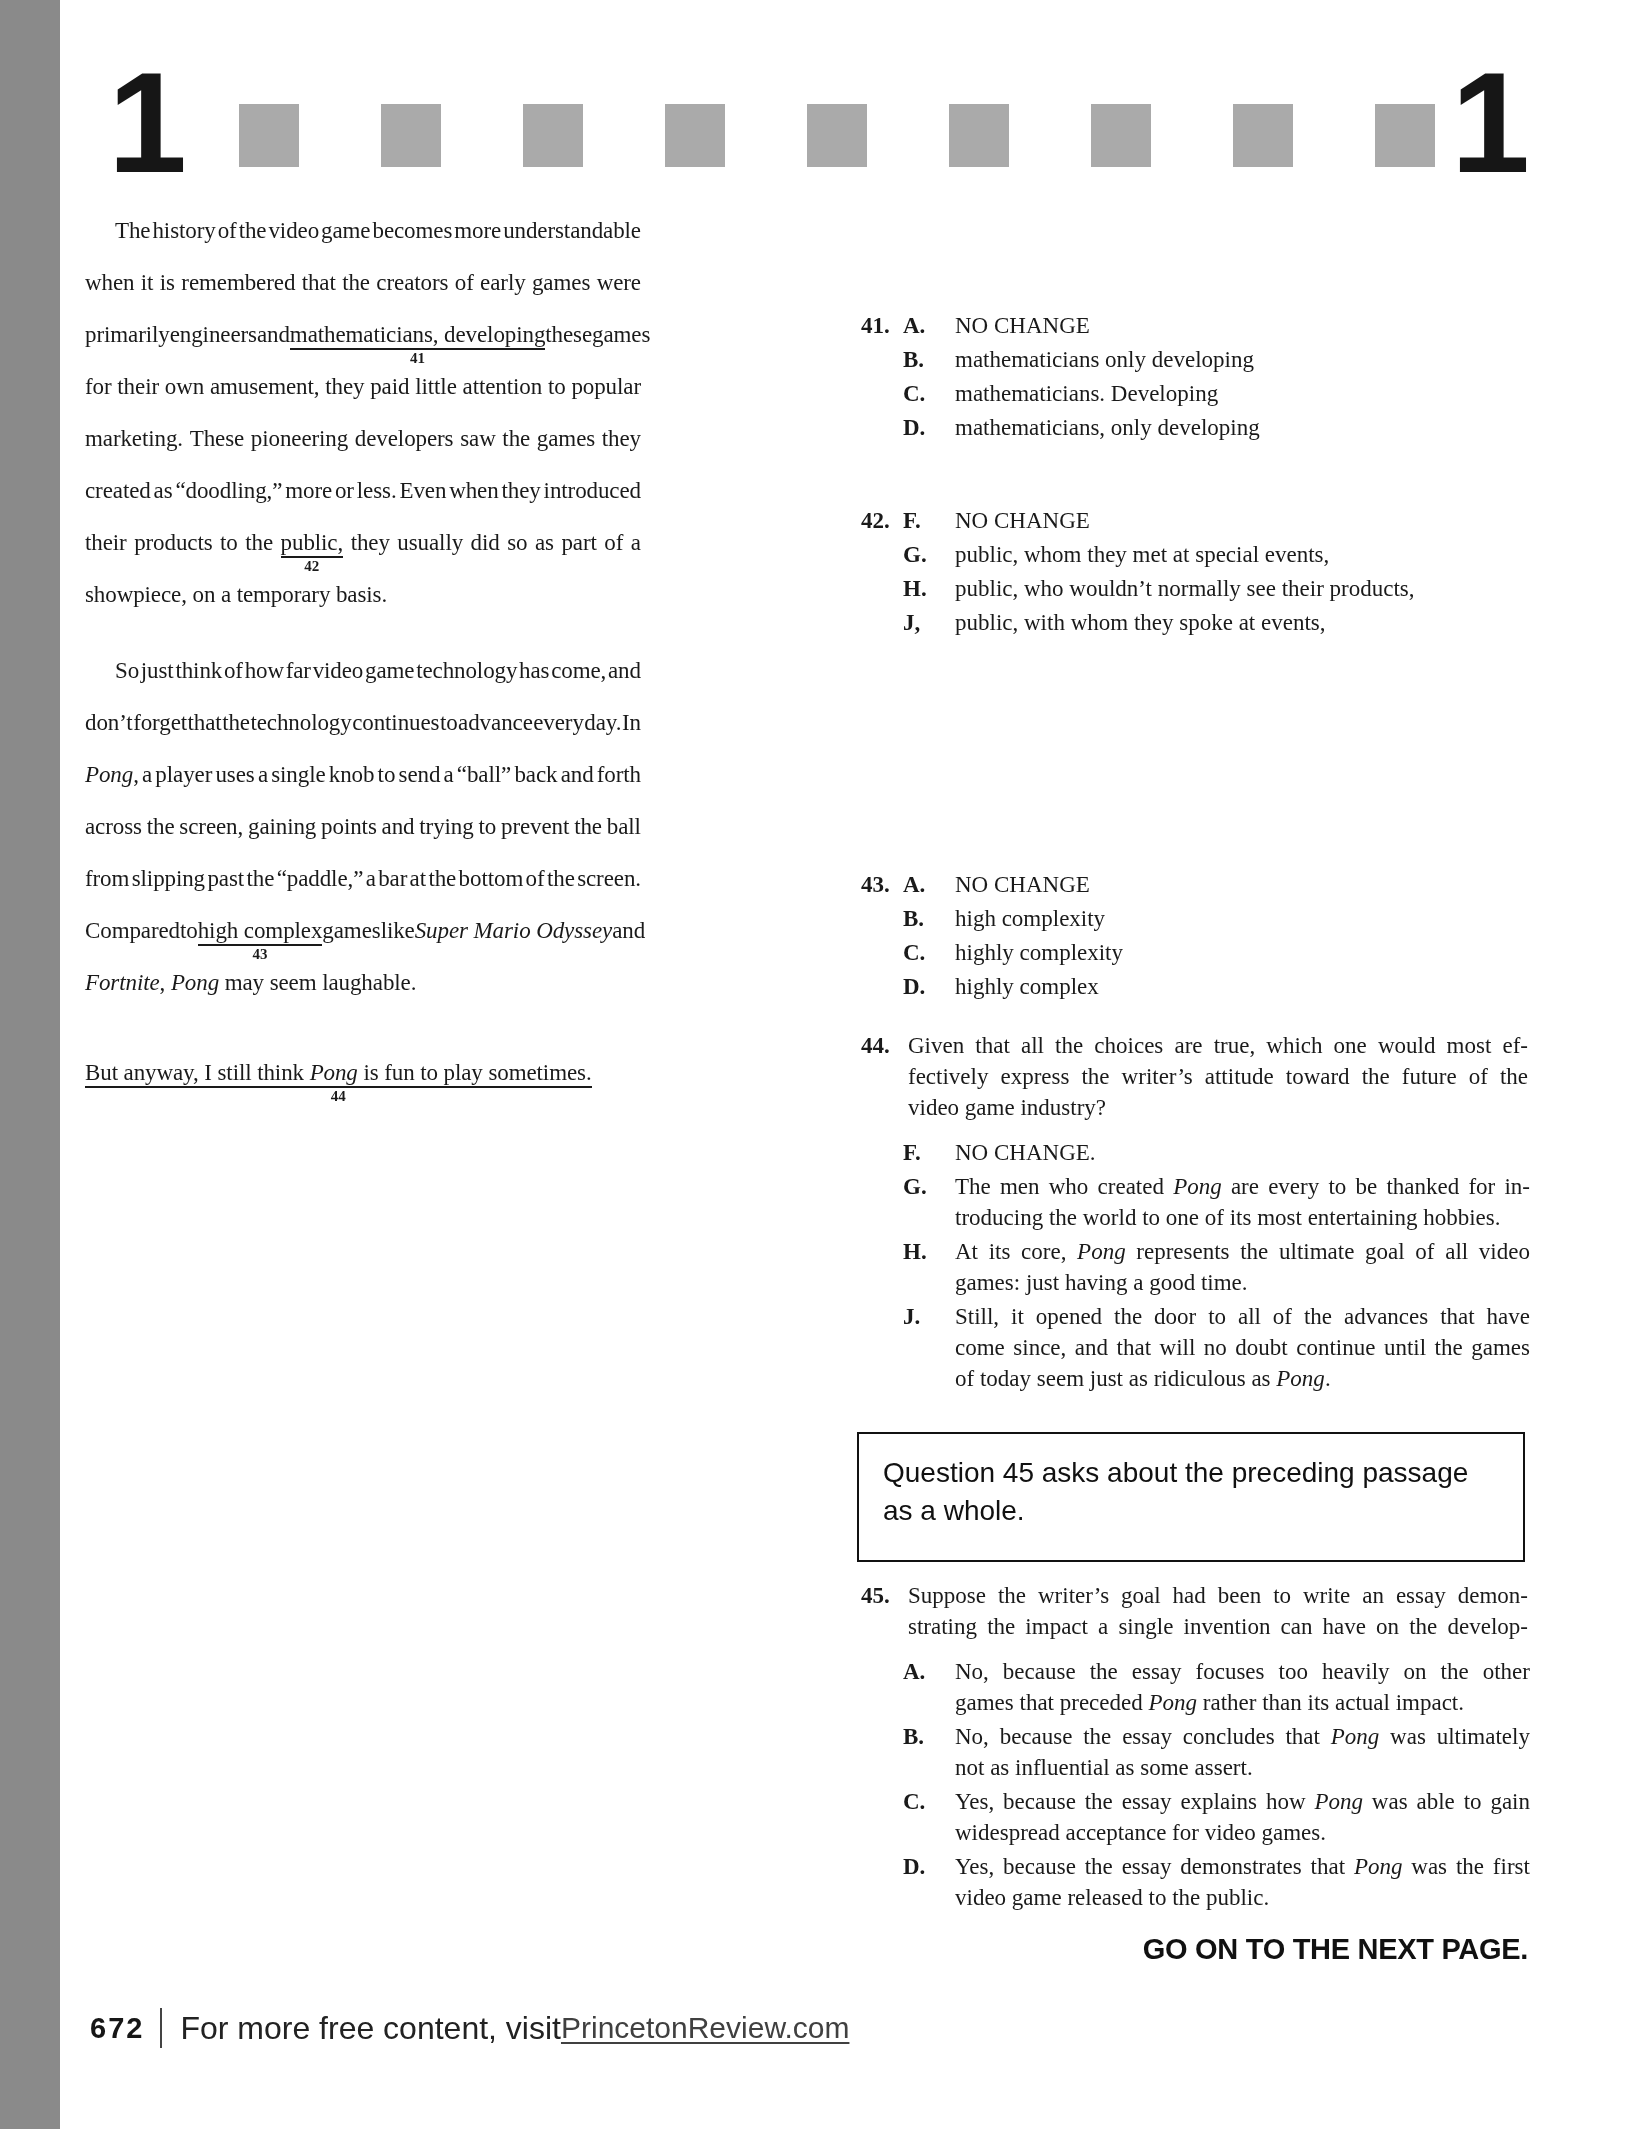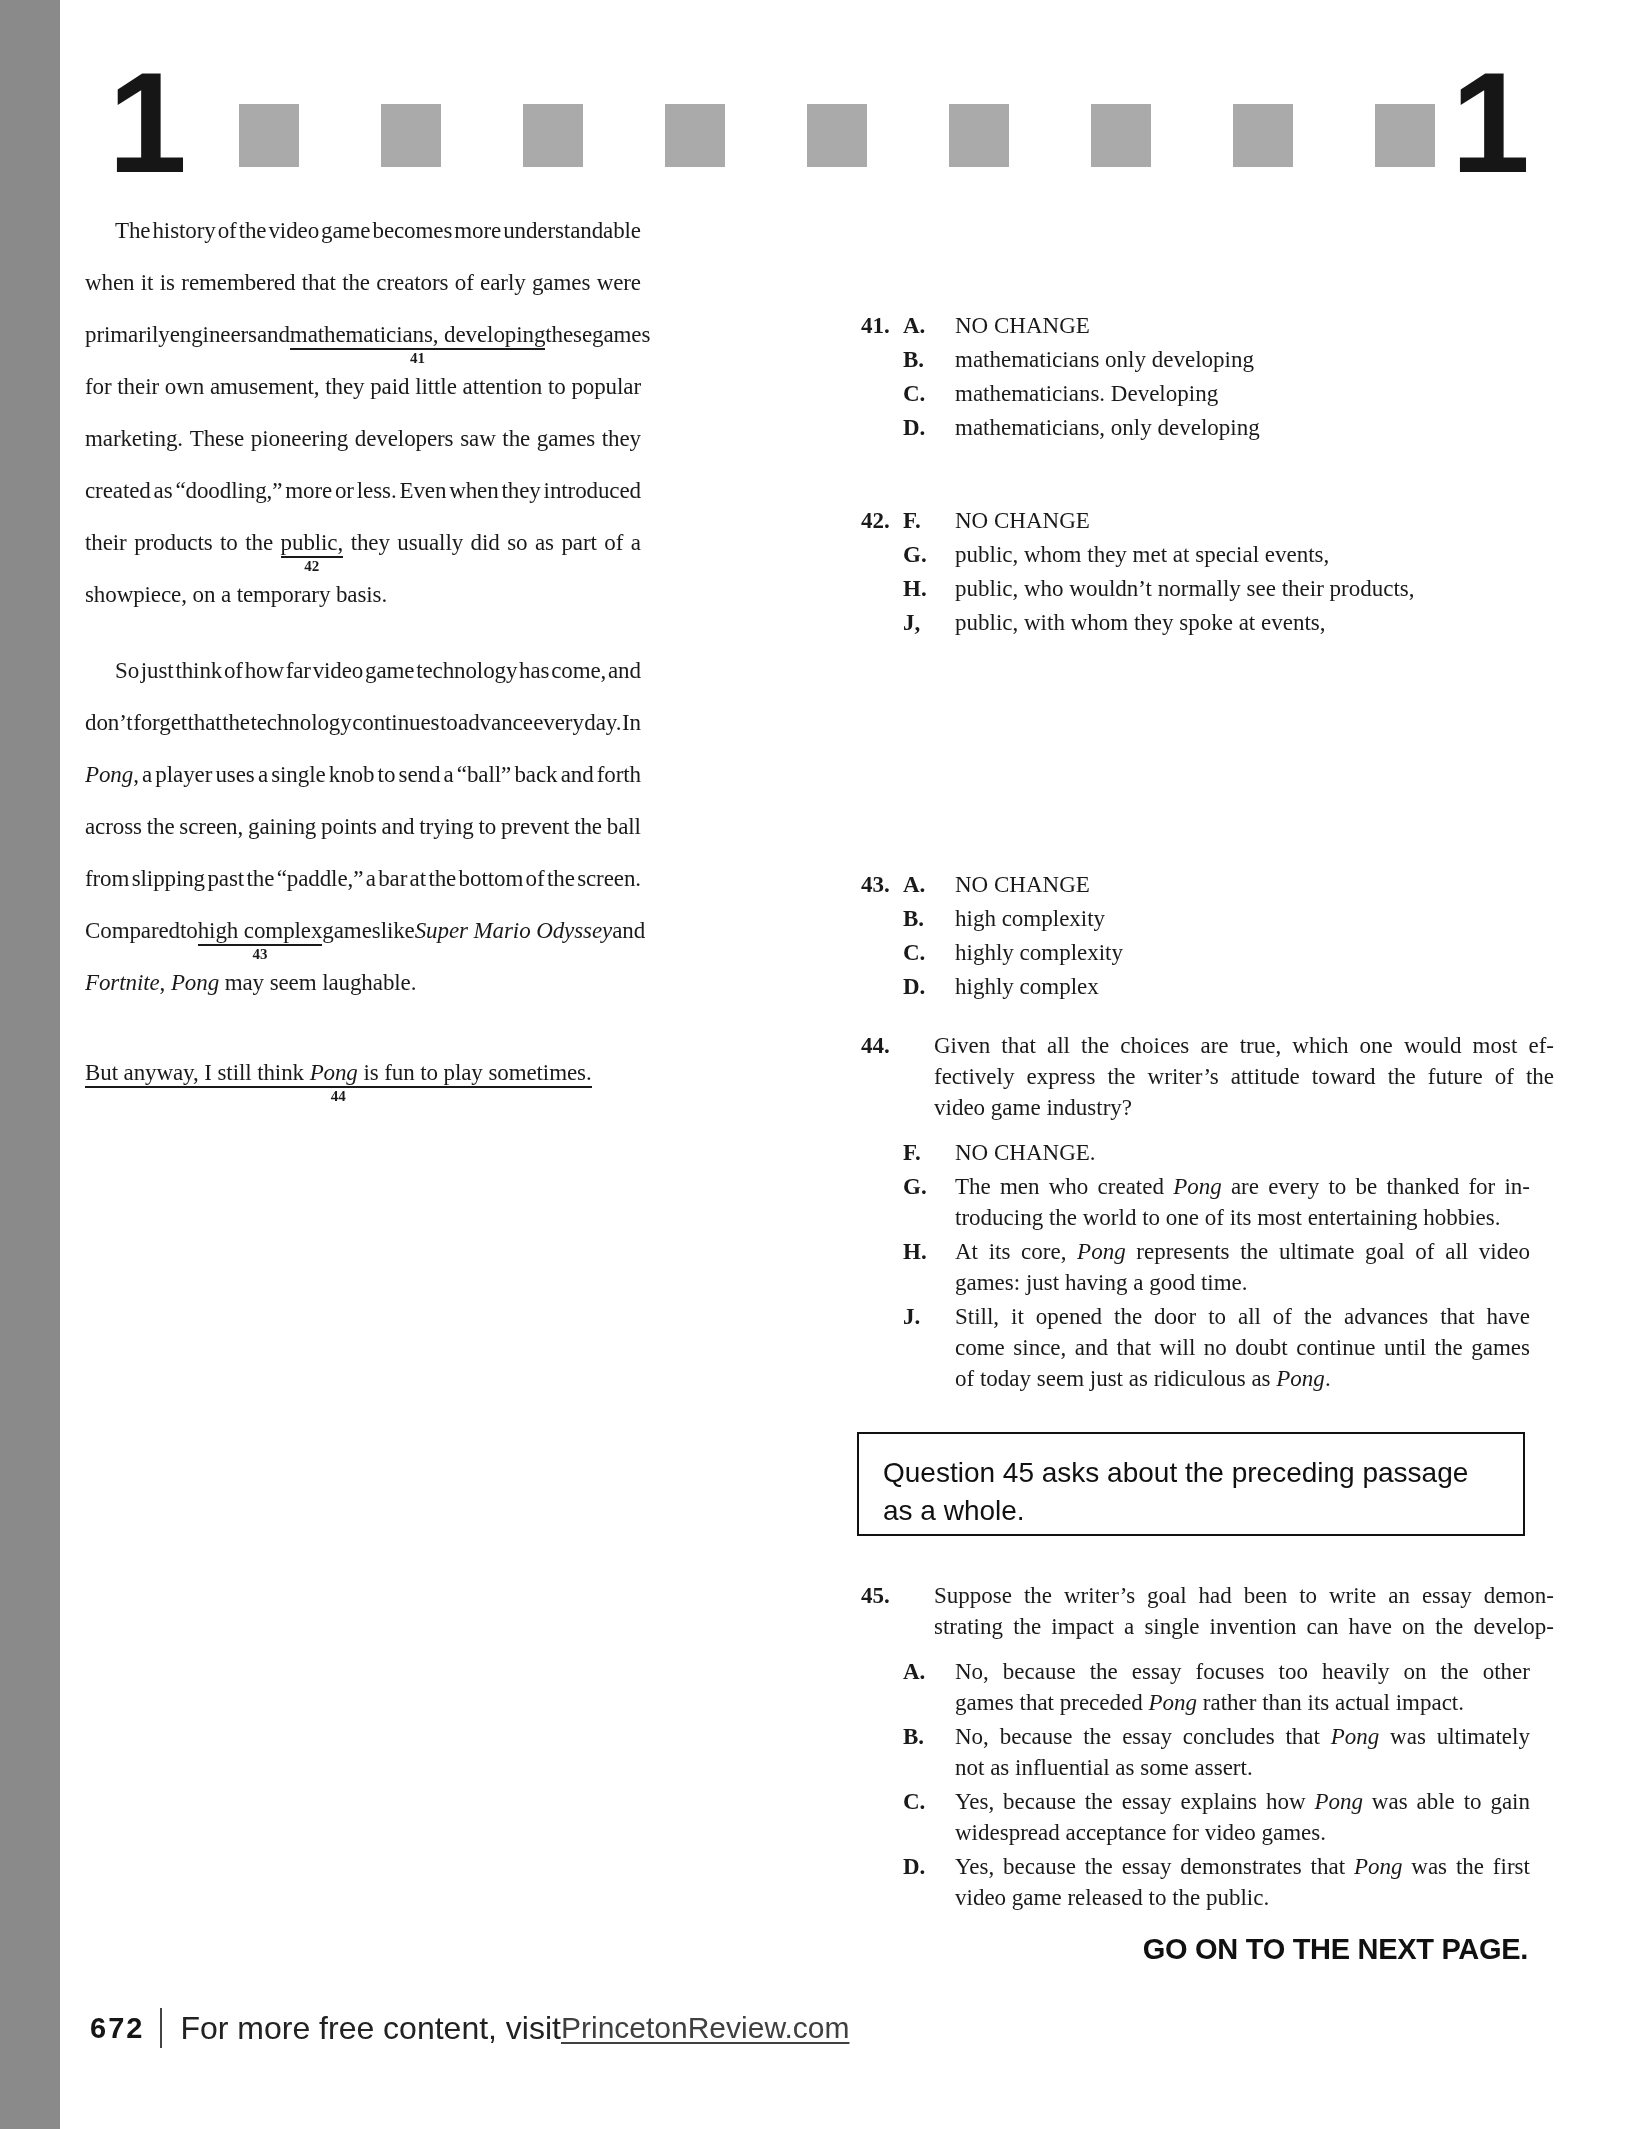--- a/index.html
+++ b/index.html
@@ -27,27 +27,27 @@
   
   #passage{position:absolute;left:85px;top:205px;width:556px;}
   .para + .para{margin-top:24px;}
   .standalone{margin-top:38px;}
 
   
   #questions{position:absolute;left:855px;top:0;width:675px;}
   .q{position:absolute;left:0;width:675px;}
   .q .tline{line-height:31px;letter-spacing:0;}
   .qnum{position:absolute;left:6px;top:0;font-weight:700;font-size:23px;line-height:31px;}
-  .stem{margin-left:79px;margin-bottom:14px;width:620px;}
+  .stem{margin-left:53px;margin-bottom:14px;width:620px;}
   .opt{position:relative;margin-bottom:3px;}
   .opt-label{position:absolute;left:48px;top:0;font-weight:700;font-size:23px;line-height:31px;}
   .opt-text{margin-left:100px;width:575px;}
 
   
-  .callout{position:absolute;left:857px;top:1432px;width:668px;height:104px;border:2px solid #111;
+  .callout{position:absolute;left:857px;top:1432px;width:668px;height:130px;border:2px solid #111;
            box-sizing:border-box;padding:20px 0 13px 24px;
            font-family:"Liberation Sans","DejaVu Sans",sans-serif;font-size:28px;line-height:38px;color:#111;}
 
   .goon{position:absolute;left:855px;top:1933px;width:673px;text-align:right;
         font-family:"Liberation Sans","DejaVu Sans",sans-serif;font-weight:700;font-size:29px;
         letter-spacing:-0.3px;color:#111;}
 
   .footer{position:absolute;left:90px;top:2008px;display:flex;align-items:center;
           font-family:"Liberation Sans","DejaVu Sans",sans-serif;color:#222;}
   .pageno{font-weight:700;font-size:29px;letter-spacing:2px;color:#161616;}

